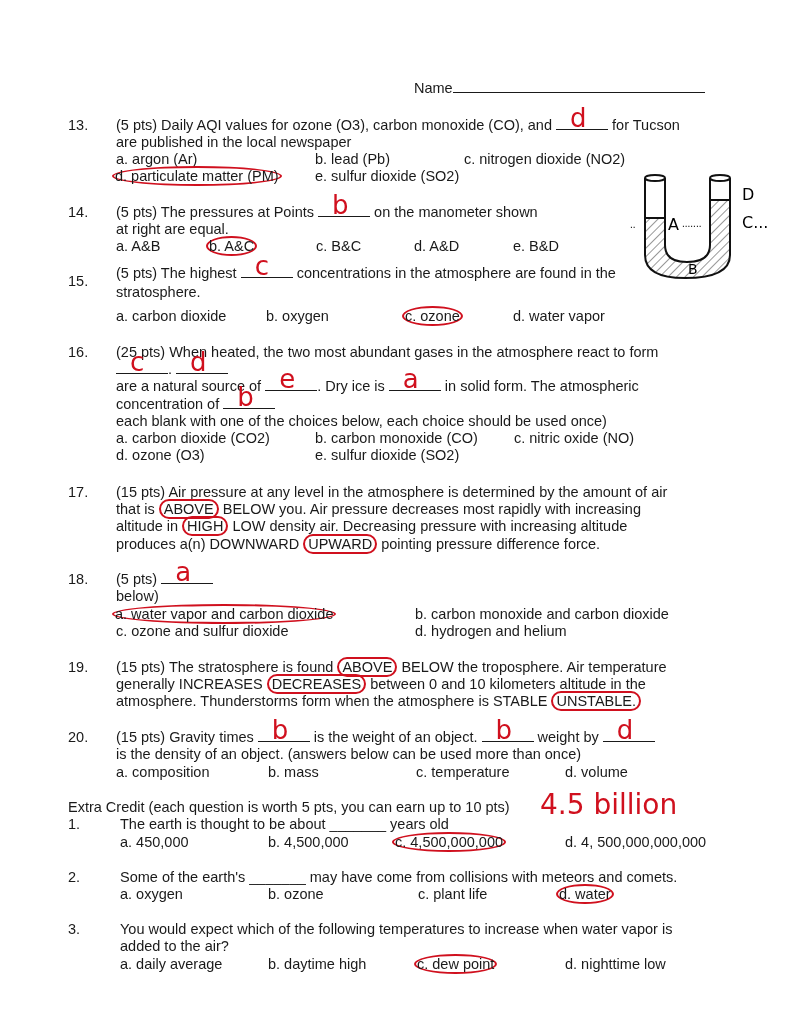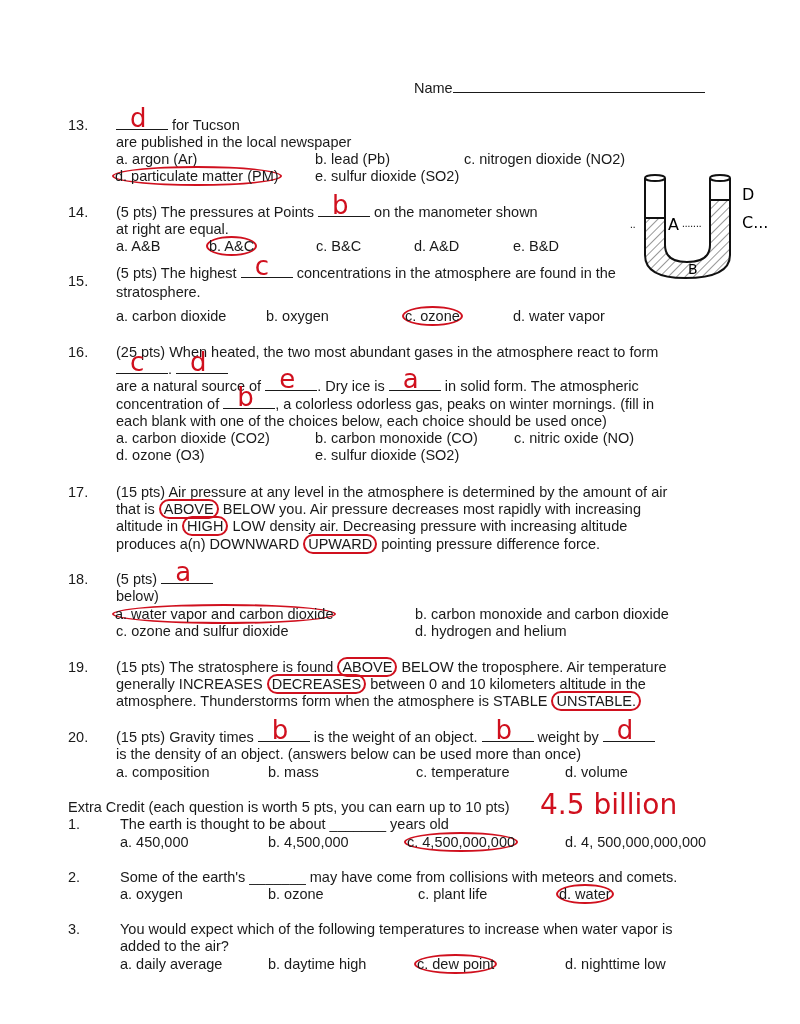--- a/index.html
+++ b/index.html
@@ -18,20 +18,21 @@
 </head>
 <body>
 
 <div class="abs" style="left:414px;top:80px;">
   <span>Name</span><span class="name-line"></span>
 </div>
 
 <div>
   <span class="num" style="top:117px">13.</span>
   <div class="line" style="top:117px">
+    <span>(5 pts) Daily AQI values for ozone (O3), carbon monoxide (CO), and</span>
     <span class="blank"><span class="ink">d</span></span>
     <span>for Tucson</span>
   </div>
   <div class="line" style="top:134px">are published in the local newspaper</div>
   <div class="abs" style="left:116px;top:151px">a. argon (Ar)</div>
   <div class="abs" style="left:315px;top:151px">b. lead (Pb)</div>
   <div class="abs" style="left:464px;top:151px">c. nitrogen dioxide (NO2)</div>
   <div class="abs" style="left:116px;top:168px"><span class="circ">d. particulate matter (PM)</span></div>
   <div class="abs" style="left:315px;top:168px">e. sulfur dioxide (SO2)</div>
 </div>
@@ -94,21 +95,21 @@
     <span class="blank"><span class="ink">d</span></span>
   </div>
   <div class="line" style="top:378px">
     <span>are a natural source of</span>
     <span class="blank"><span class="ink">e</span></span><span>.  Dry ice is</span>
     <span class="blank"><span class="ink">a</span></span>
     <span>in solid form.  The atmospheric</span>
   </div>
   <div class="line" style="top:396px">
     <span>concentration of</span>
-    <span class="blank"><span class="ink">b</span></span><span>, a colorless odorless gas, peaks on winter mornings.  (fill in</span>
+    <span class="blank"><span class="ink">b</span></span>
   </div>
   <div class="line" style="top:413px">each blank with one of the choices below, each choice should be used once)</div>
   <div class="abs" style="left:116px;top:430px">a. carbon dioxide (CO2)</div>
   <div class="abs" style="left:315px;top:430px">b. carbon monoxide (CO)</div>
   <div class="abs" style="left:514px;top:430px">c. nitric oxide (NO)</div>
   <div class="abs" style="left:116px;top:447px">d. ozone (O3)</div>
   <div class="abs" style="left:315px;top:447px">e. sulfur dioxide (SO2)</div>
 </div>
 
 <div>
@@ -180,21 +181,21 @@
 </div>
 
 <div>
   <div class="abs" style="left:68px;top:799px">Extra Credit (each question is worth 5 pts, you can earn up to 10 pts)</div>
   <div class="abs ink" style="left:540px;top:788px;font-size:28px;">4.5 billion</div>
 
   <span class="num" style="top:816px">1.</span>
   <div class="line" style="top:816px;left:120px">The earth is thought to be about _______ years old</div>
   <div class="abs" style="left:120px;top:834px">a. 450,000</div>
   <div class="abs" style="left:268px;top:834px">b. 4,500,000</div>
-  <div class="abs" style="left:408px;top:834px"><span class="circ">c. 4,500,000,000</span></div>
+  <div class="abs" style="left:396px;top:834px"><span class="circ">c. 4,500,000,000</span></div>
   <div class="abs" style="left:565px;top:834px">d. 4, 500,000,000,000</div>
 
   <span class="num" style="top:869px">2.</span>
   <div class="line" style="top:869px;left:120px">Some of the earth's _______ may have come from collisions with meteors and comets.</div>
   <div class="abs" style="left:120px;top:886px">a. oxygen</div>
   <div class="abs" style="left:268px;top:886px">b. ozone</div>
   <div class="abs" style="left:418px;top:886px">c. plant life</div>
   <div class="abs" style="left:560px;top:886px"><span class="circ">d. water</span></div>
 
   <span class="num" style="top:921px">3.</span>

